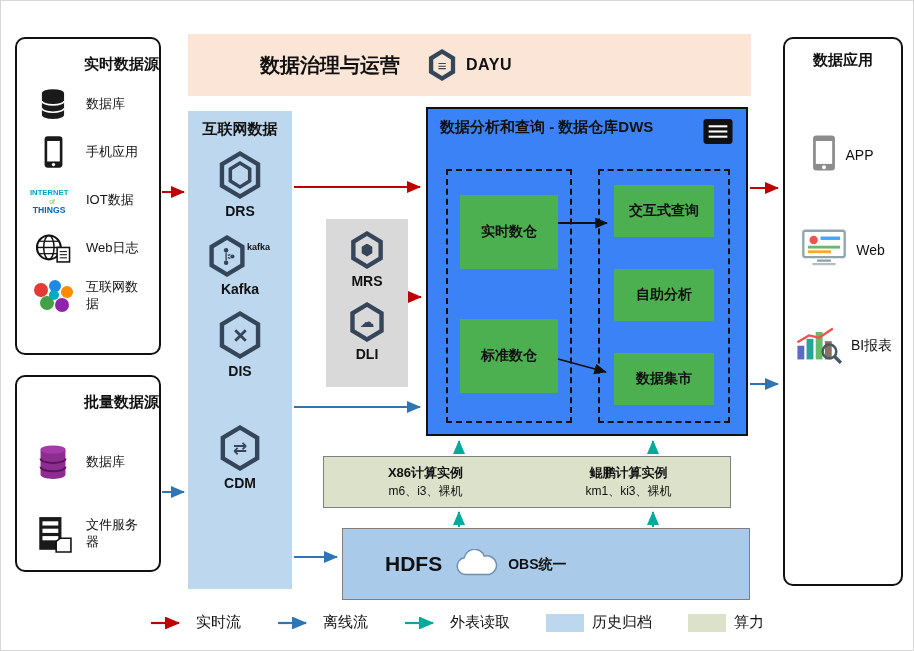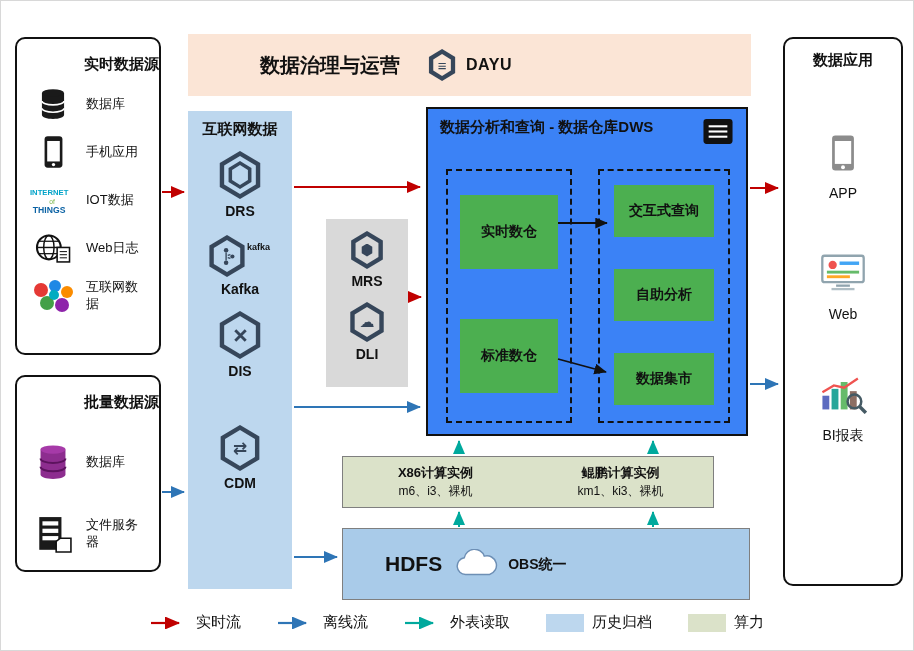--- a/index.html
+++ b/index.html
@@ -42,33 +42,33 @@
 
   
   .dws{position:absolute;left:425px;top:106px;width:322px;height:329px;background:#3b82f6;border:2.5px solid #111}
   .dws-title{display:flex;align-items:flex-start;justify-content:space-between;padding:9px 12px 0 12px;font-weight:bold;font-size:15px}
   .dash{position:absolute;border:2px dashed #111}
   .dash-left{left:18px;top:60px;width:126px;height:254px}
   .dash-right{left:170px;top:60px;width:132px;height:254px}
   .greenbox{position:absolute;background:#4caf50;display:flex;align-items:center;justify-content:center;font-weight:bold;font-size:14px;color:#111}
 
   
-  .compute{position:absolute;left:341px;top:455px;width:372px;height:52px;background:#dbe2c9;border:1px solid #7f7f7f;display:flex}
+  .compute{position:absolute;left:322px;top:455px;width:408px;height:52px;background:#dbe2c9;border:1px solid #7f7f7f;display:flex}
   .compute-half{flex:1;display:flex;flex-direction:column;align-items:center;justify-content:center;gap:1px}
   .compute-title{font-weight:bold;font-size:13px}
   .compute-models{font-size:12px}
   .storage{position:absolute;left:341px;top:527px;width:408px;height:72px;background:#a9cbe9;border:1px solid #7f7f7f;display:flex;align-items:center}
   .hdfs{font-weight:bold;font-size:21px;margin-left:42px}
   .cloud-icon{margin-left:12px;display:flex}
   .obs-text{margin-left:8px;font-weight:bold;font-size:14px;line-height:1.35;white-space:nowrap}
   .obs-note{font-weight:bold;font-size:12.5px}
 
   
   .apps-title{font-weight:bold;font-size:15px;margin-top:12px;text-align:center}
-  .app-item{display:flex;flex-direction:column;align-items:center;gap:9px;margin-top:52px}
+  .app-item{display:flex;flex-direction:row;align-items:center;gap:9px;margin-top:52px}
   .app-item.first{margin-top:64px}
   .app-label{font-size:14px}
 
   
   .legend{position:absolute;left:0;right:0;top:612px;display:flex;justify-content:center;align-items:center;gap:36px;font-size:15px}
   .legend-item{display:flex;align-items:center;gap:8px}
   .legend-swatch{width:38px;height:18px;display:inline-block}
   .sw-archive{background:#bdd7ee}
   .sw-compute{background:#dbe2c9}
 

